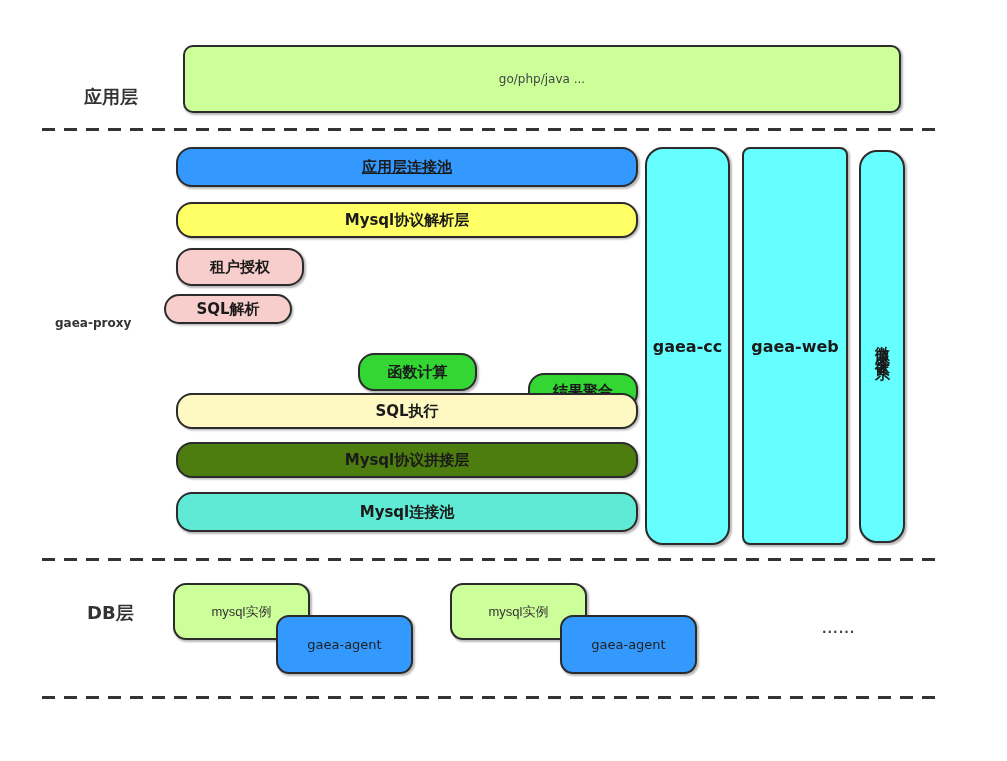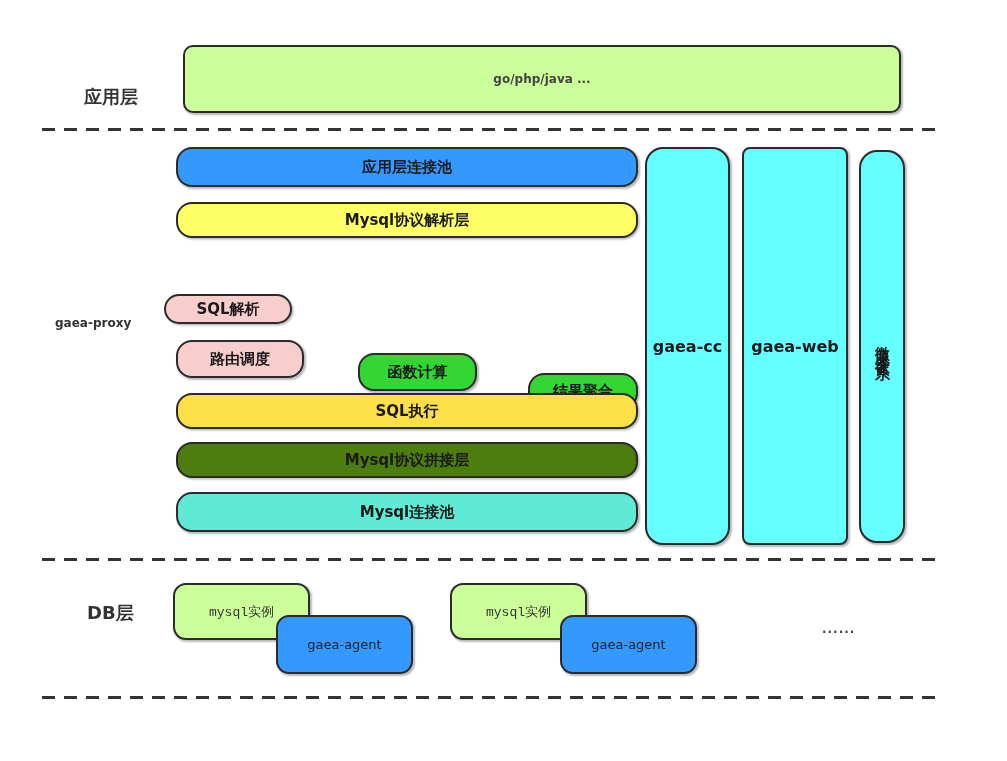--- a/index.html
+++ b/index.html
@@ -7,23 +7,23 @@
   .canvas{position:relative;width:1007px;height:761px;background:#ffffff;overflow:hidden;}
   .node{
     position:absolute;
     border:2px solid #2b2b2b;
     border-radius:16px;
     display:flex;align-items:center;justify-content:center;
     box-sizing:border-box;
     box-shadow:1.5px 1.5px 2px rgba(0,0,0,0.28);
     color:#1a1a1a;font-weight:bold;font-size:15px;
   }
-  .bigbox{border-radius:10px;font-weight:bold;font-size:12px;color:#444;}
+  .bigbox{border-radius:10px;font-weight:normal;font-size:12px;color:#444;}
   .dbbox{border-radius:13px;font-weight:normal;font-size:13px;color:#222;}
-  .mono{font-family:Liberation Mono, monospace;color:#333;}
+  .mono{font-family:Liberation Sans, sans-serif;color:#333;}
   .col{font-size:16px;}
   .vtext{writing-mode:vertical-rl;text-orientation:upright;letter-spacing:5px;font-size:15px;}
   .sep{
     position:absolute;height:3px;left:42px;width:898px;
     background:repeating-linear-gradient(90deg,#333 0 13px,transparent 13px 22px);
   }
   .seclabel{position:absolute;font-weight:bold;color:#333;font-size:18px;}
   .ellipsis{position:absolute;font-size:12px;color:#444;letter-spacing:1px;font-weight:bold;}
 </style>
 </head>
@@ -33,39 +33,39 @@
 
   <div class="seclabel" style="left:84px;top:85px;">应用层</div>
   <div class="node bigbox" style="left: 183px; top: 45px; width: 718px; height: 68px; background-color: rgb(204, 255, 153);">
     <span>go/php/java ...</span>
   </div>
 
   <div class="sep" style="top:128px;"></div>
 
   <div class="seclabel" style="left:55px;top:316px;font-size:12px;">gaea-proxy</div>
 
-  <div class="node" style="left: 176px; top: 147px; width: 462px; height: 40px; background-color: rgb(51, 153, 255);">
+  <div class="node" style="left: 176px; top: 147px; width: 462px; height: 40px; background-color: rgb(51, 153, 255); text-decoration: underline;">
     <span>应用层连接池</span>
   </div>
   <div class="node" style="left: 176px; top: 202px; width: 462px; height: 36px; background-color: rgb(255, 255, 102);">
     <span>Mysql协议解析层</span>
   </div>
+  <div class="node" style="left: 176px; top: 248px; width: 128px; height: 38px; background-color: rgb(248, 206, 204);">
+    <span>租户授权</span>
+  </div>
   <div class="node" style="left: 164px; top: 294px; width: 128px; height: 30px; background-color: rgb(248, 206, 204);">
     <span>SQL解析</span>
-  </div>
-  <div class="node" style="left: 176px; top: 340px; width: 128px; height: 38px; background-color: rgb(248, 206, 204);">
-    <span>路由调度</span>
   </div>
   <div class="node" style="left: 358px; top: 353px; width: 119px; height: 38px; background-color: rgb(51, 214, 51);">
     <span>函数计算</span>
   </div>
   <div class="node" style="left: 528px; top: 354px; width: 110px; height: 36px; background-color: rgb(51, 214, 51); margin-top: 19px;">
     <span>结果聚合</span>
   </div>
-  <div class="node" style="left: 176px; top: 393px; width: 462px; height: 36px; background-color: #fde047;">
+  <div class="node" style="left: 176px; top: 393px; width: 462px; height: 36px; background-color: #fef9c3;">
     <span>SQL执行</span>
   </div>
   <div class="node" style="left: 176px; top: 442px; width: 462px; height: 36px; background-color: #4d7c0f;">
     <span>Mysql协议拼接层</span>
   </div>
   <div class="node" style="left: 176px; top: 492px; width: 462px; height: 40px; background-color: #5eead4;">
     <span>Mysql连接池</span>
   </div>
 
   <div class="node col" style="left: 645px; top: 147px; width: 85px; height: 398px; border-radius: 18px; background-color: rgb(102, 255, 255);">

